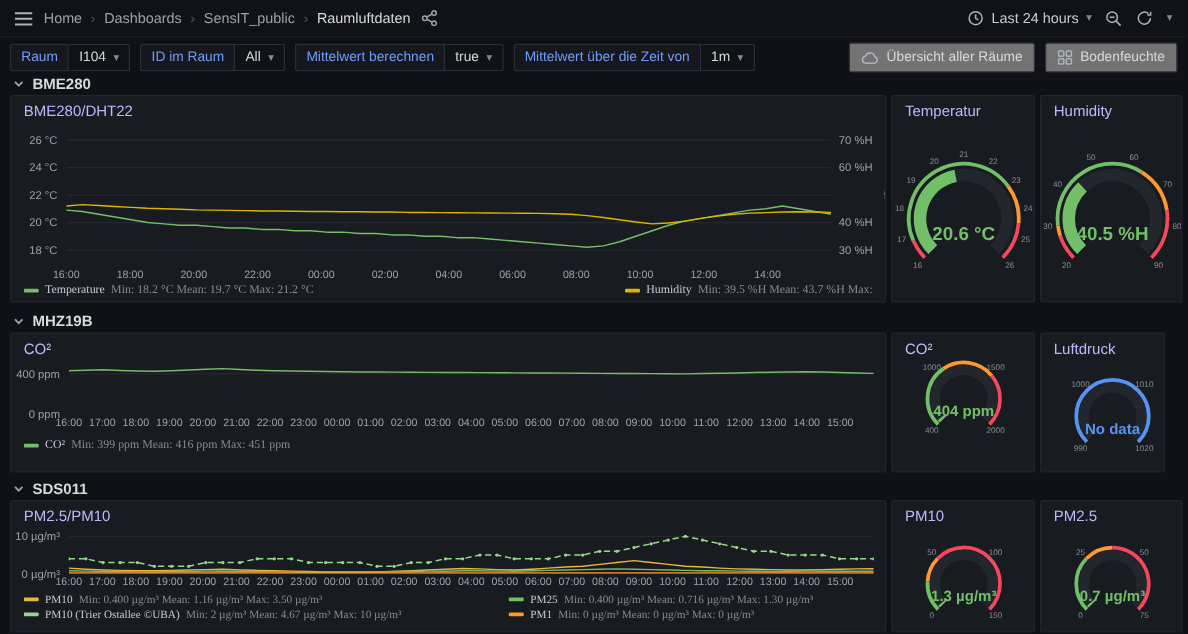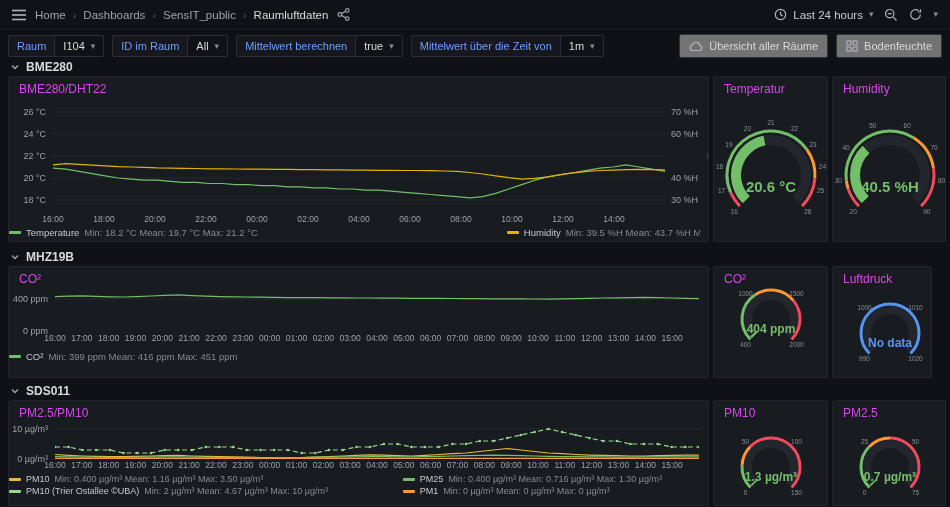--- a/index.html
+++ b/index.html
@@ -29,29 +29,29 @@
   .tbtn{display:flex;align-items:center;gap:6px;height:24px;padding:0 9px;background:#737373;border:1px solid #2e333b;
         border-radius:2px;color:#d8d9da;font-size:11px;font-family:inherit;cursor:pointer;white-space:nowrap;}
   .tbtn svg{flex:none;}
 
   
   .section-header{position:absolute;left:10px;display:flex;align-items:center;gap:6px;font-size:12px;font-weight:700;
                   color:#d8d9da;cursor:pointer;height:14px;}
 
   
   .panel{position:absolute;background:#181b1f;border:1px solid #22252b;border-radius:2px;box-sizing:border-box;overflow:hidden;}
-  .ptitle{position:absolute;top:5px;left:10px;font-size:12px;font-weight:500;color:#d946ef;cursor:pointer;white-space:nowrap;text-align:center;}
+  .ptitle{position:absolute;top:5px;left:10px;font-size:12px;font-weight:500;color:#c4b5fd;cursor:pointer;white-space:nowrap;text-align:center;}
   .gwrap{position:absolute;left:0;right:0;display:flex;justify-content:center;}
 
   
   .ylab{position:absolute;font-size:9px;color:#9da2ab;text-align:right;white-space:nowrap;}
   .y2lab{position:absolute;font-size:9px;color:#9da2ab;white-space:nowrap;}
   .xlab{position:absolute;font-size:8.5px;color:#9da2ab;text-align:center;width:34px;white-space:nowrap;}
-  .legend{position:absolute;left:0;right:8px;display:flex;align-items:center;font-size:9.5px;color:#868b93;
-          white-space:nowrap;overflow:hidden;}
+  .legend{position:absolute;left:10px;right:8px;display:flex;align-items:center;font-size:9.5px;color:#868b93;
+          white-space:nowrap;overflow:hidden;font-family:Liberation Serif, serif;}
   .legend .li{display:flex;align-items:center;gap:5px;cursor:pointer;margin-right:24px;}
   .legend .sw{width:12px;height:3px;border-radius:1px;flex:none;}
   .legend .ln{color:#c7cbd1;}
   .legend.grid{display:grid;grid-template-columns:57% 43%;grid-auto-rows:12px;align-items:center;font-size:9px;}
 </style>
 </head>
 <body>
 
 <div id="root">
 

